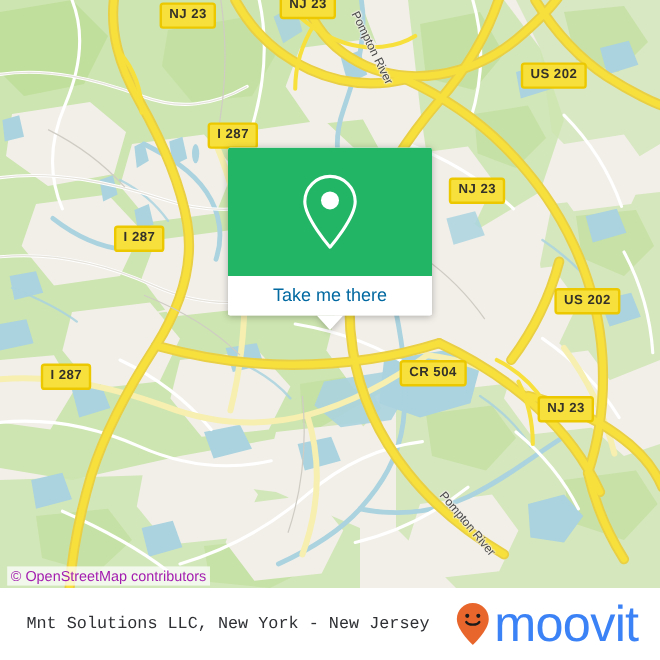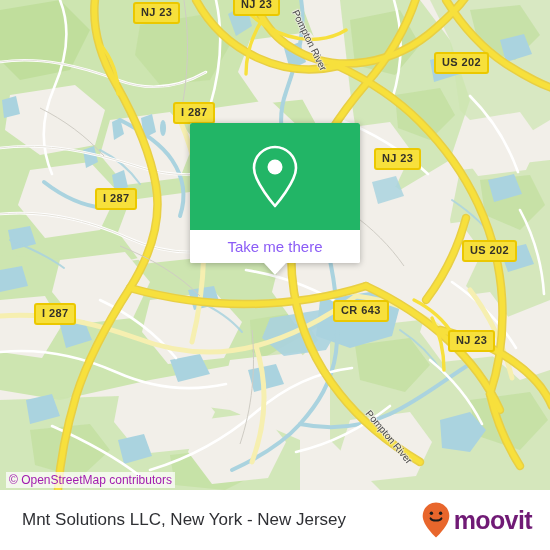--- a/index.html
+++ b/index.html
@@ -77,21 +77,21 @@
     display: flex;
     align-items: center;
     justify-content: center;
   }
   .popup-foot {
     height: 33px;
     background: #ffffff;
     display: flex;
     align-items: center;
     justify-content: center;
-    color: #8b5cf6;
+    color: #0369a1;
     font-size: 15px;
     font-family: "Liberation Sans", sans-serif;
   }
   .popup-tail {
     position: absolute;
     left: 50%;
     top: 140px;
     margin-left: -11px;
     width: 0;
     height: 0;
@@ -121,37 +121,37 @@
     height: 60px;
     background: rgba(255,255,255,.93);
     display: flex;
     align-items: center;
     justify-content: space-between;
     box-sizing: border-box;
     padding: 0 18px 0 22px;
     overflow: hidden;
   }
   .bottombar-title {
-    font-size: 17px;
+    font-size: 14px;
     color: #2f3034;
-    font-family: Liberation Sans, sans-serif;
+    font-family: Liberation Mono, monospace;
     white-space: nowrap;
   }
   .brand {
     display: flex;
     align-items: center;
     gap: 4px;
   }
   .brand-word {
-    font-size: 25px;
-    color: #701a75;
+    font-size: 42px;
+    color: #3b82f6;
     font-family: "Liberation Sans", sans-serif;
     letter-spacing: -.6px;
     line-height: 1;
-    font-weight: 700;
+    font-weight: 400;
   }
 </style>
 </head>
 <body>
 
 <div id="app">
 
   <div class="map">
     <svg width="550" height="490" viewBox="0 0 550 490" xmlns="http://www.w3.org/2000/svg">
       <defs>
@@ -336,21 +336,21 @@
     </svg>
 
     <div class="shield" style="left:133px; top:2px;">NJ 23</div>
     <div class="shield" style="left:233px; top:-6px;">NJ 23</div>
     <div class="shield" style="left:434px; top:52px;">US 202</div>
     <div class="shield" style="left:173px; top:102px;">I 287</div>
     <div class="shield" style="left:374px; top:148px;">NJ 23</div>
     <div class="shield" style="left:95px;  top:188px;">I 287</div>
     <div class="shield" style="left:462px; top:240px;">US 202</div>
     <div class="shield" style="left:34px;  top:303px;">I 287</div>
-    <div class="shield" style="left:333px; top:300px;">CR 643</div>
+    <div class="shield" style="left:333px; top:300px;">CR 504</div>
     <div class="shield" style="left:448px; top:330px;">NJ 23</div>
 
     <div class="river-label" style="left:300px; top:8px; transform:rotate(64deg); transform-origin:left top;">Pompton River</div>
     <div class="river-label" style="left:372px; top:408px; transform:rotate(50deg); transform-origin:left top;">Pompton River</div>
 
     <div class="popup">
       <div class="popup-body">
         <div class="popup-head">
           <svg width="54" height="66" viewBox="0 0 54 66">
             <path d="M27 3 C15.4 3 6 12.4 6 24 C6 38 27 62 27 62 C27 62 48 38 48 24 C48 12.4 38.6 3 27 3 Z" fill="none" stroke="#ffffff" stroke-width="2.6" stroke-linejoin="round"></path>

